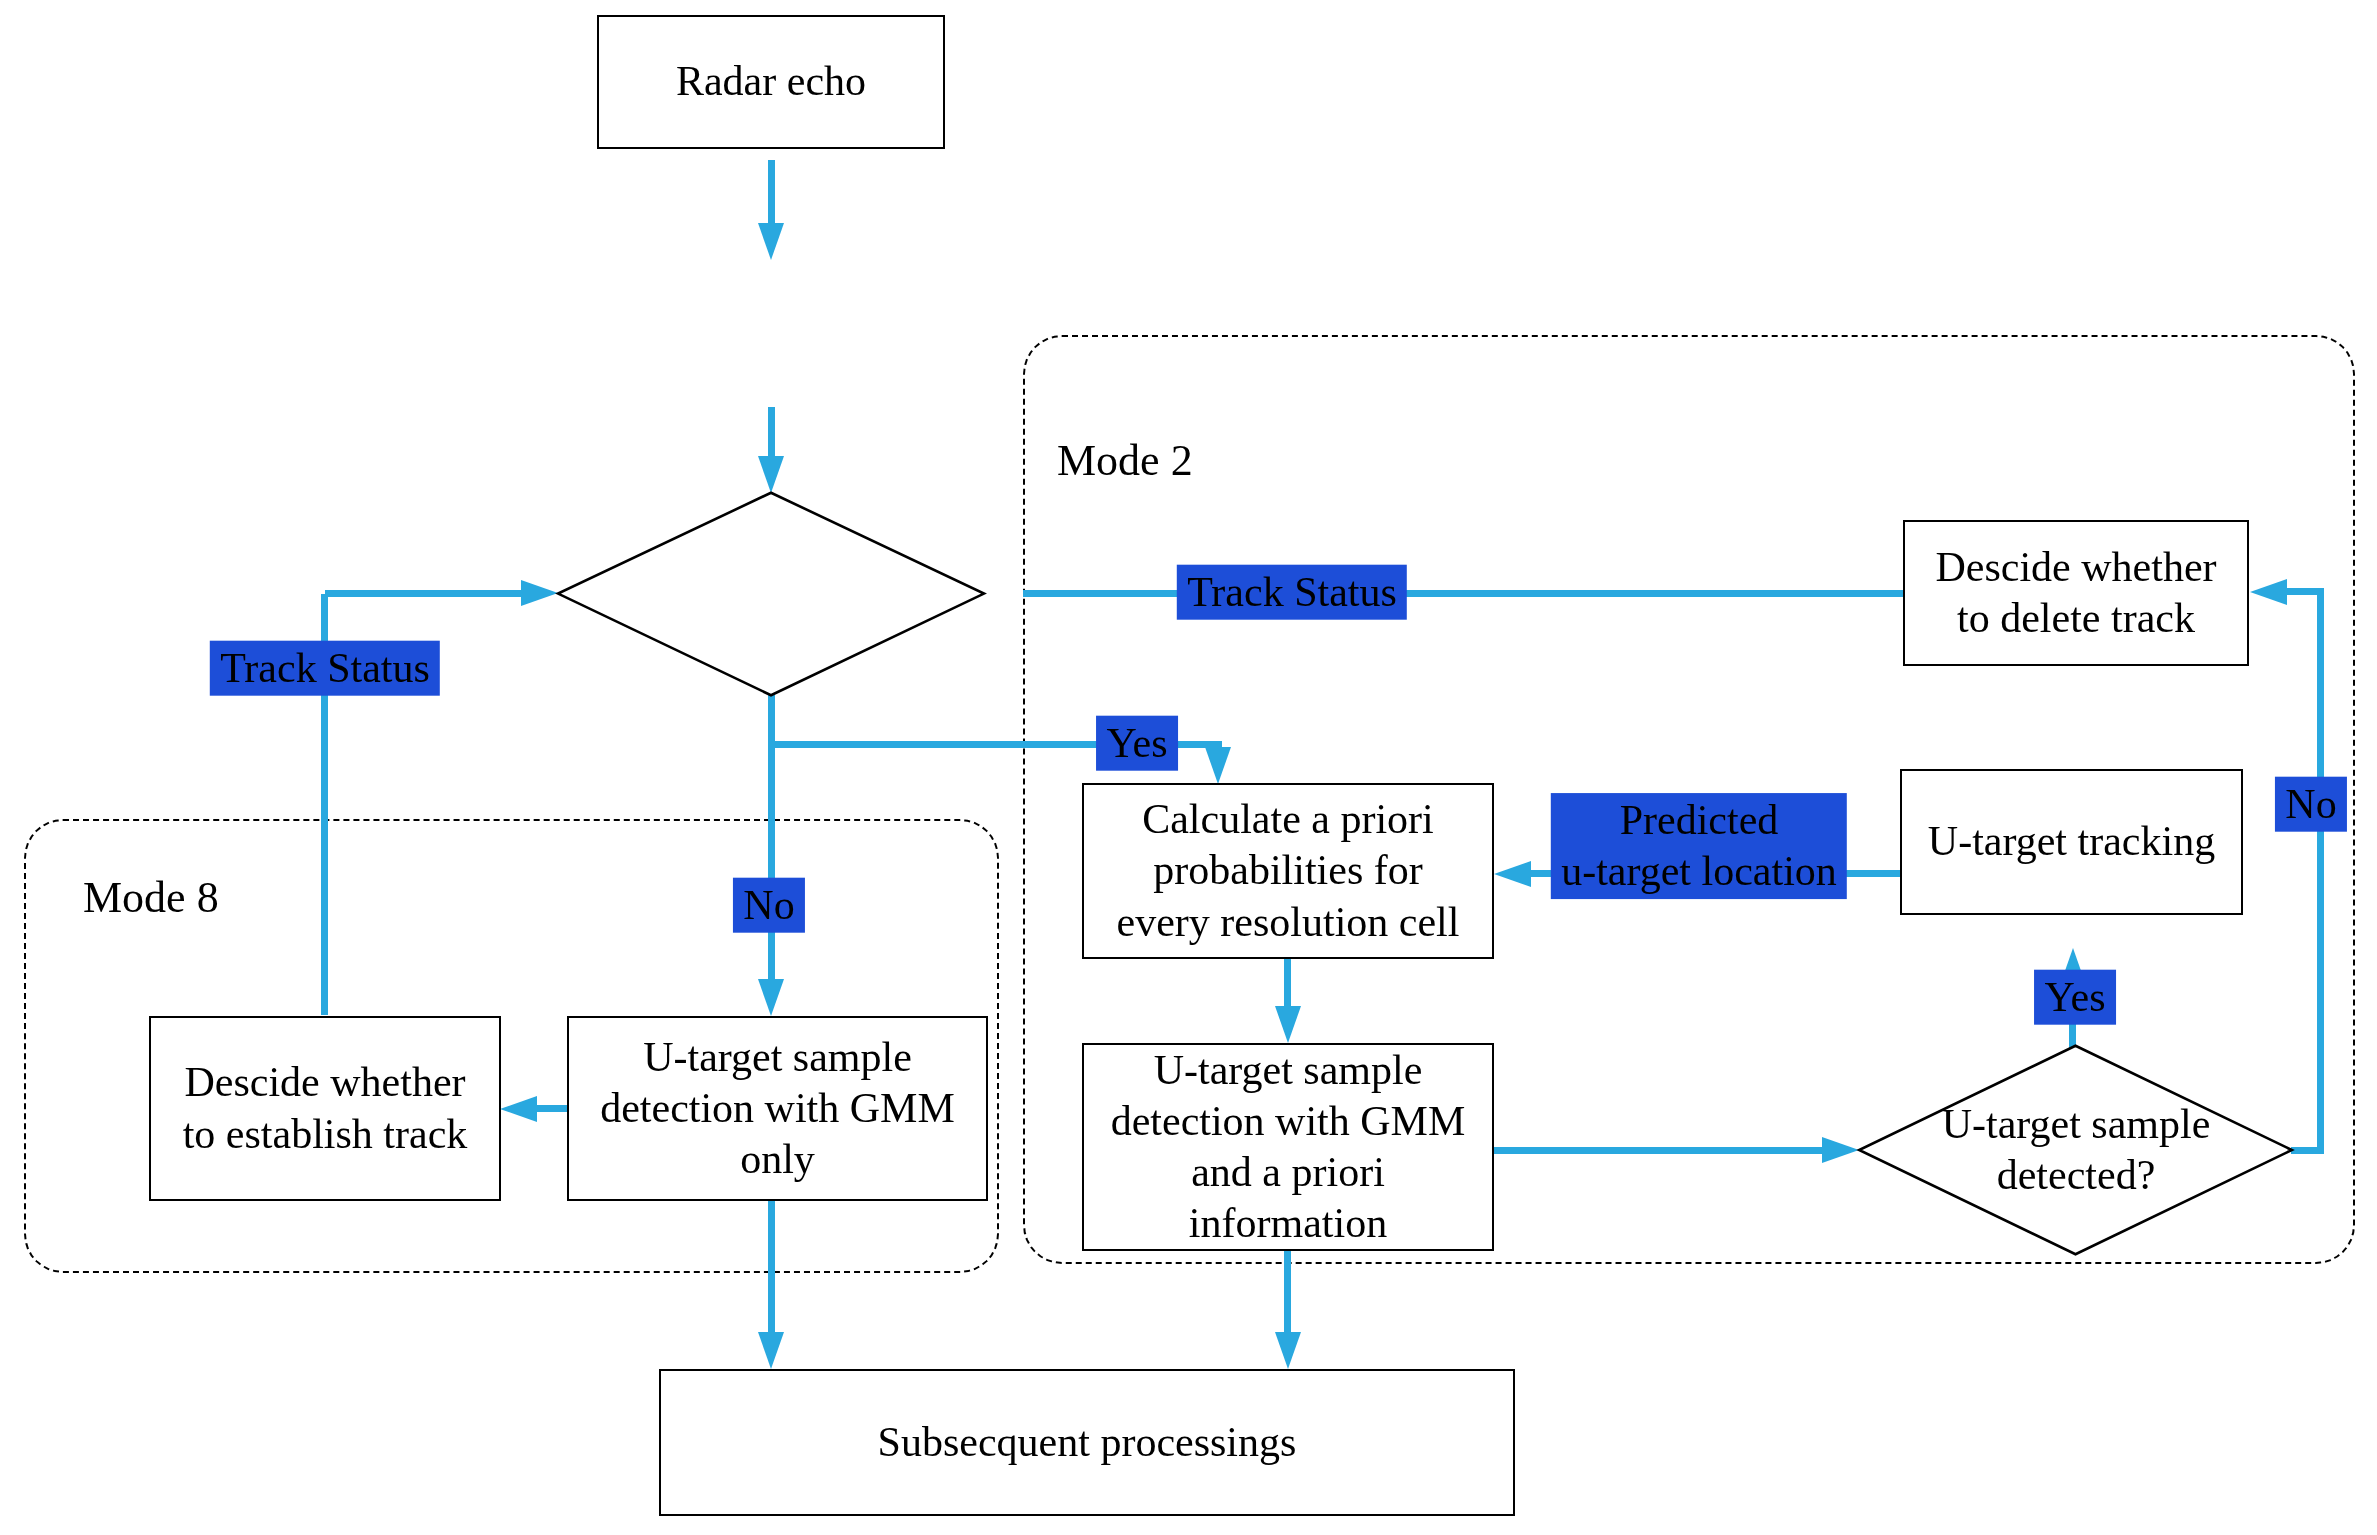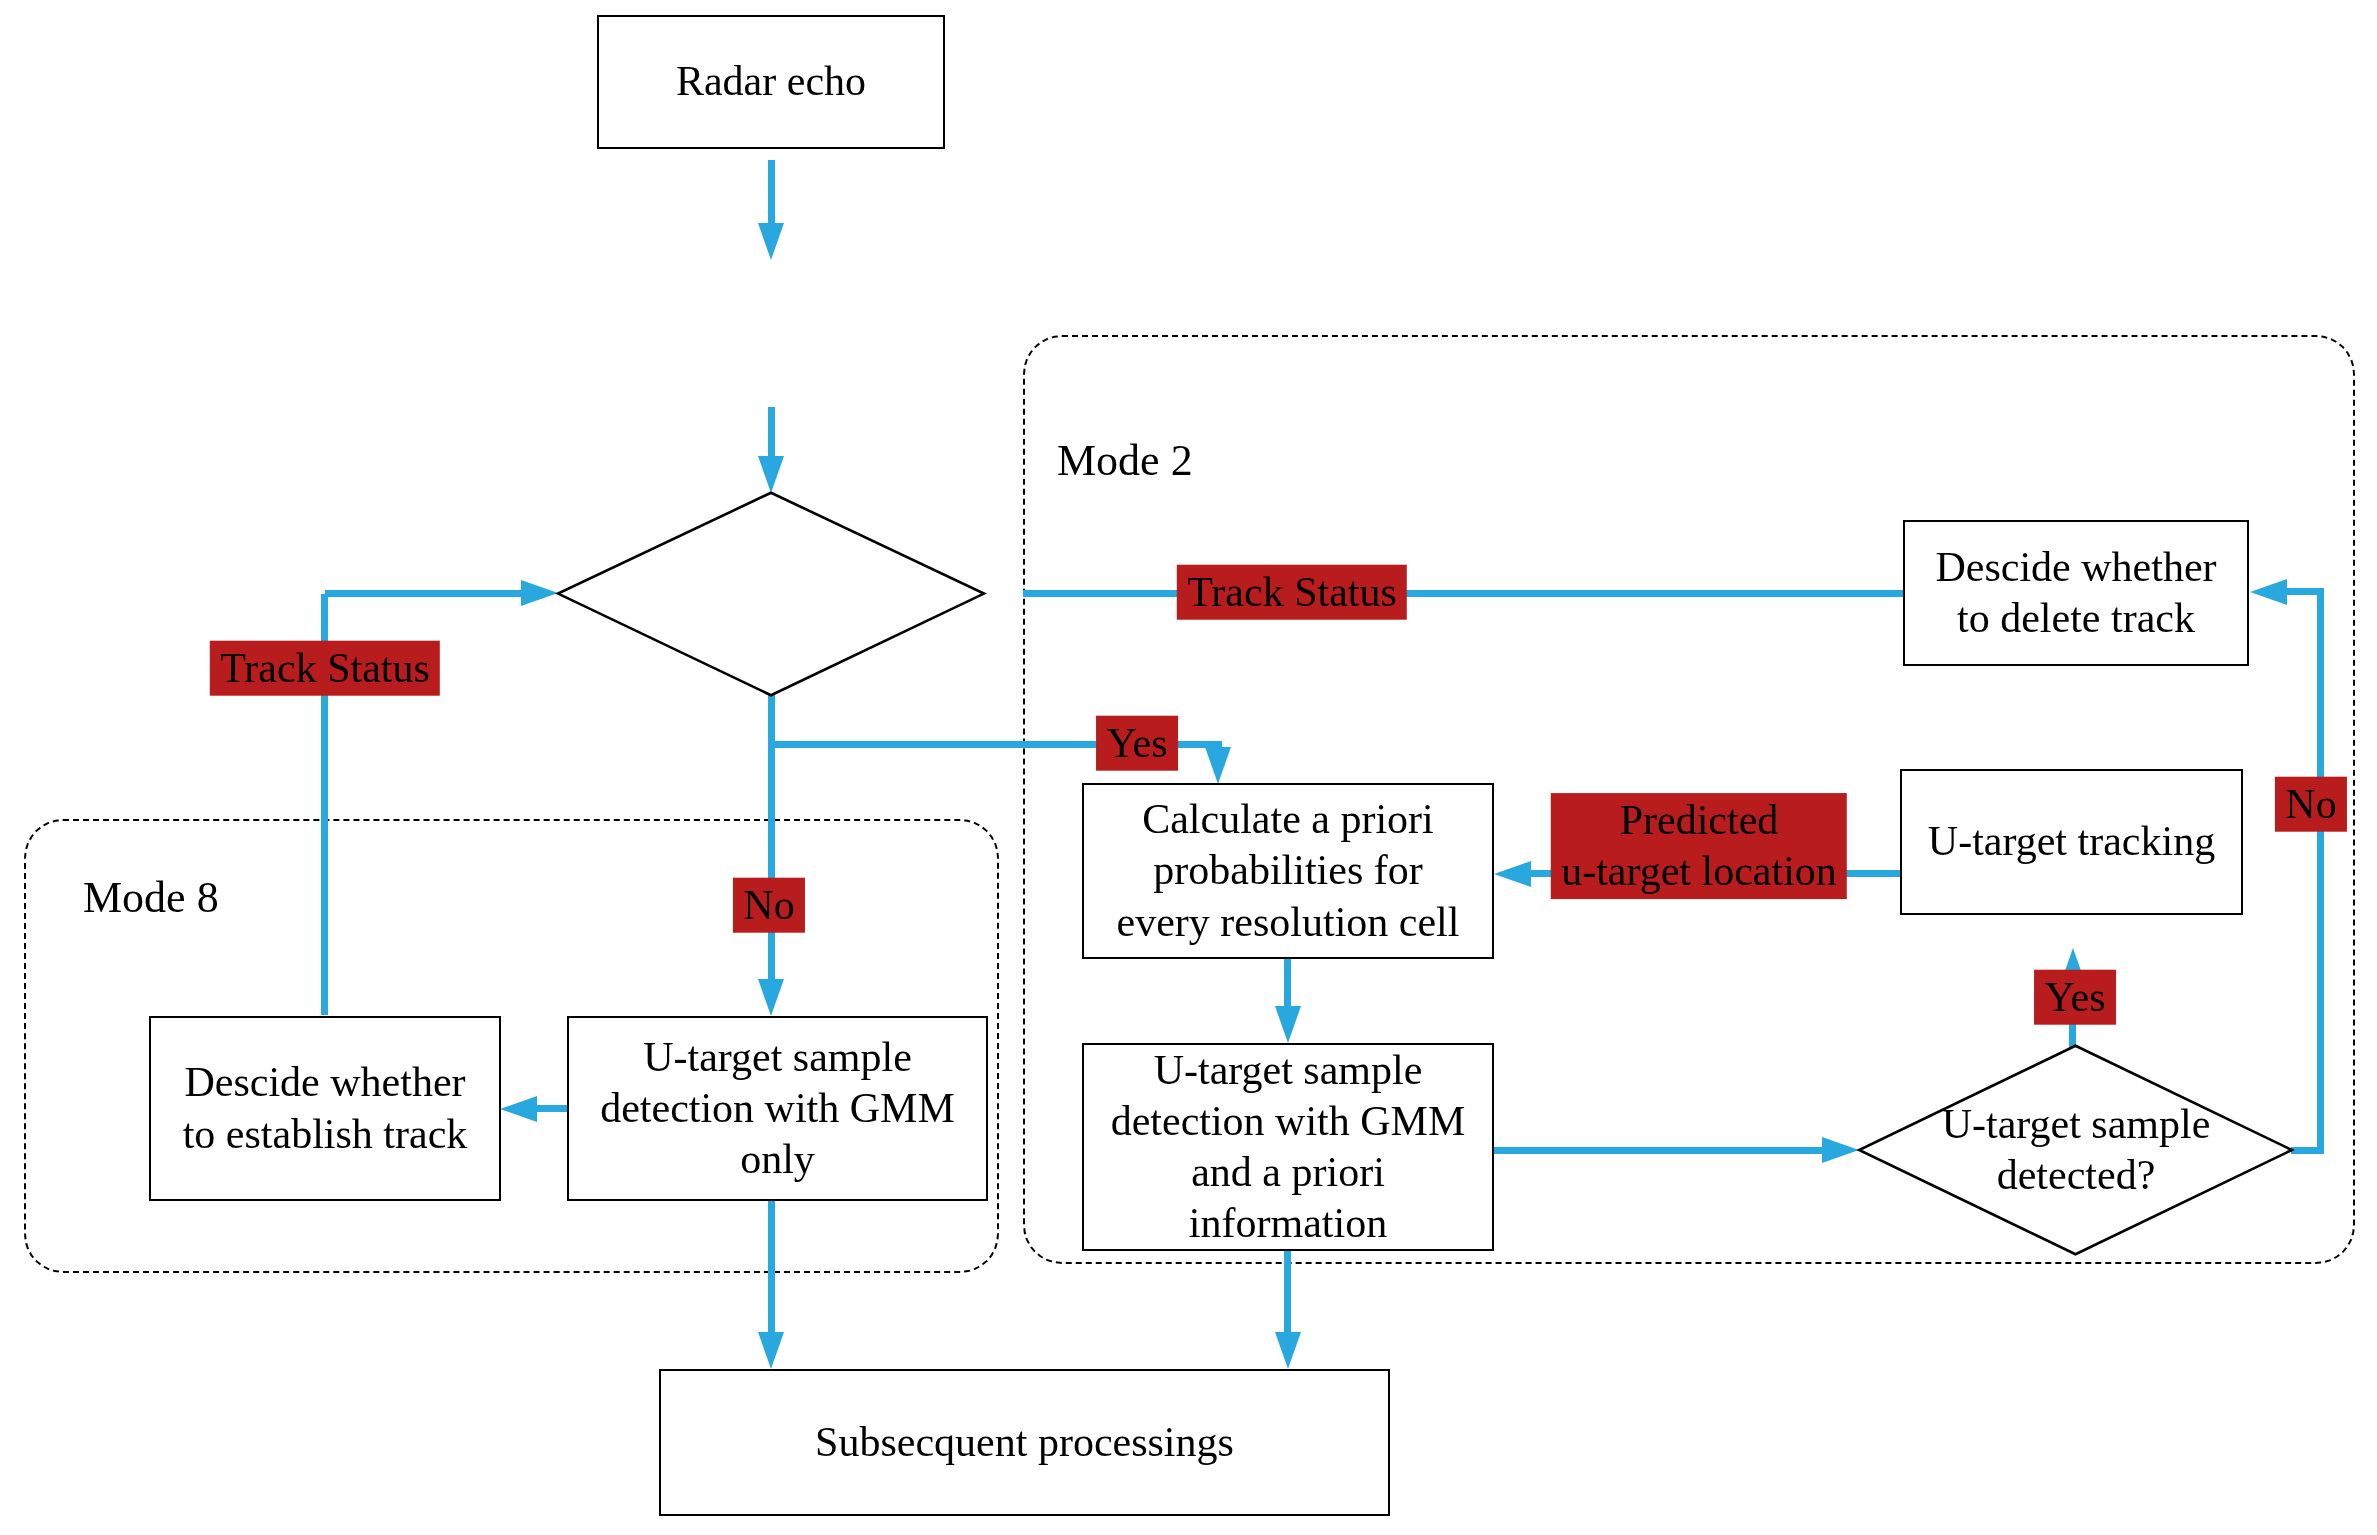--- a/index.html
+++ b/index.html
@@ -11,21 +11,21 @@
   .region{position:absolute;box-sizing:border-box;border:2.6px dashed #000;border-radius:39px;z-index:0;background:transparent;}
   .rlabel{position:absolute;font-size:44px;z-index:3;white-space:pre;}
   .hline,.vline{position:absolute;background:#29a8df;z-index:1;}
   .hline{height:7px;}
   .vline{width:7px;}
   .ah{position:absolute;width:0;height:0;z-index:1;}
   .ah.down{border-left:13px solid transparent;border-right:13px solid transparent;border-top:37px solid #29a8df;}
   .ah.up{border-left:13px solid transparent;border-right:13px solid transparent;border-bottom:37px solid #29a8df;}
   .ah.left{border-top:13px solid transparent;border-bottom:13px solid transparent;border-right:37px solid #29a8df;}
   .ah.right{border-top:13px solid transparent;border-bottom:13px solid transparent;border-left:37px solid #29a8df;}
-  .elabel{position:absolute;background:#b91c1c;font-size:42px;line-height:1.22;transform:translate(-50%,-50%);
+  .elabel{position:absolute;background:#1d4ed8;font-size:42px;line-height:1.22;transform:translate(-50%,-50%);
           z-index:3;padding:1.7px 10.4px;white-space:pre;text-align:center;}
   .dsvg{position:absolute;z-index:2;}
   .dtext{position:absolute;transform:translate(-50%,-50%);text-align:center;font-size:42px;
          line-height:1.22;white-space:pre;z-index:3;}
 </style>
 </head>
 <body>
 
 <div id="canvas">
 
@@ -112,21 +112,21 @@
     <span>U-target tracking</span>
   </div>
 
   <div class="box" style="left:1082px;top:1043px;width:412px;height:208px;">
     <span>U-target sample
 detection with GMM
 and a priori
 information</span>
   </div>
 
-  <div class="box" style="left:659px;top:1369px;width:731px;height:147px;">
+  <div class="box" style="left:659px;top:1369px;width:856px;height:147px;">
     <span>Subsecquent processings</span>
   </div>
 
   <svg class="dsvg" style="left:555px;top:491px;" width="432" height="206" viewBox="0 0 496 237">
     <polygon points="248,2 493,118 248,235 3,118" fill="#ffffff" stroke="#000000" stroke-width="3"></polygon>
   </svg>
 
   <svg class="dsvg" style="left:1856px;top:1044px;" width="439" height="212" viewBox="0 0 504 244">
     <polygon points="252,2 501,122 252,242 3,122" fill="#ffffff" stroke="#000000" stroke-width="3"></polygon>
   </svg>

